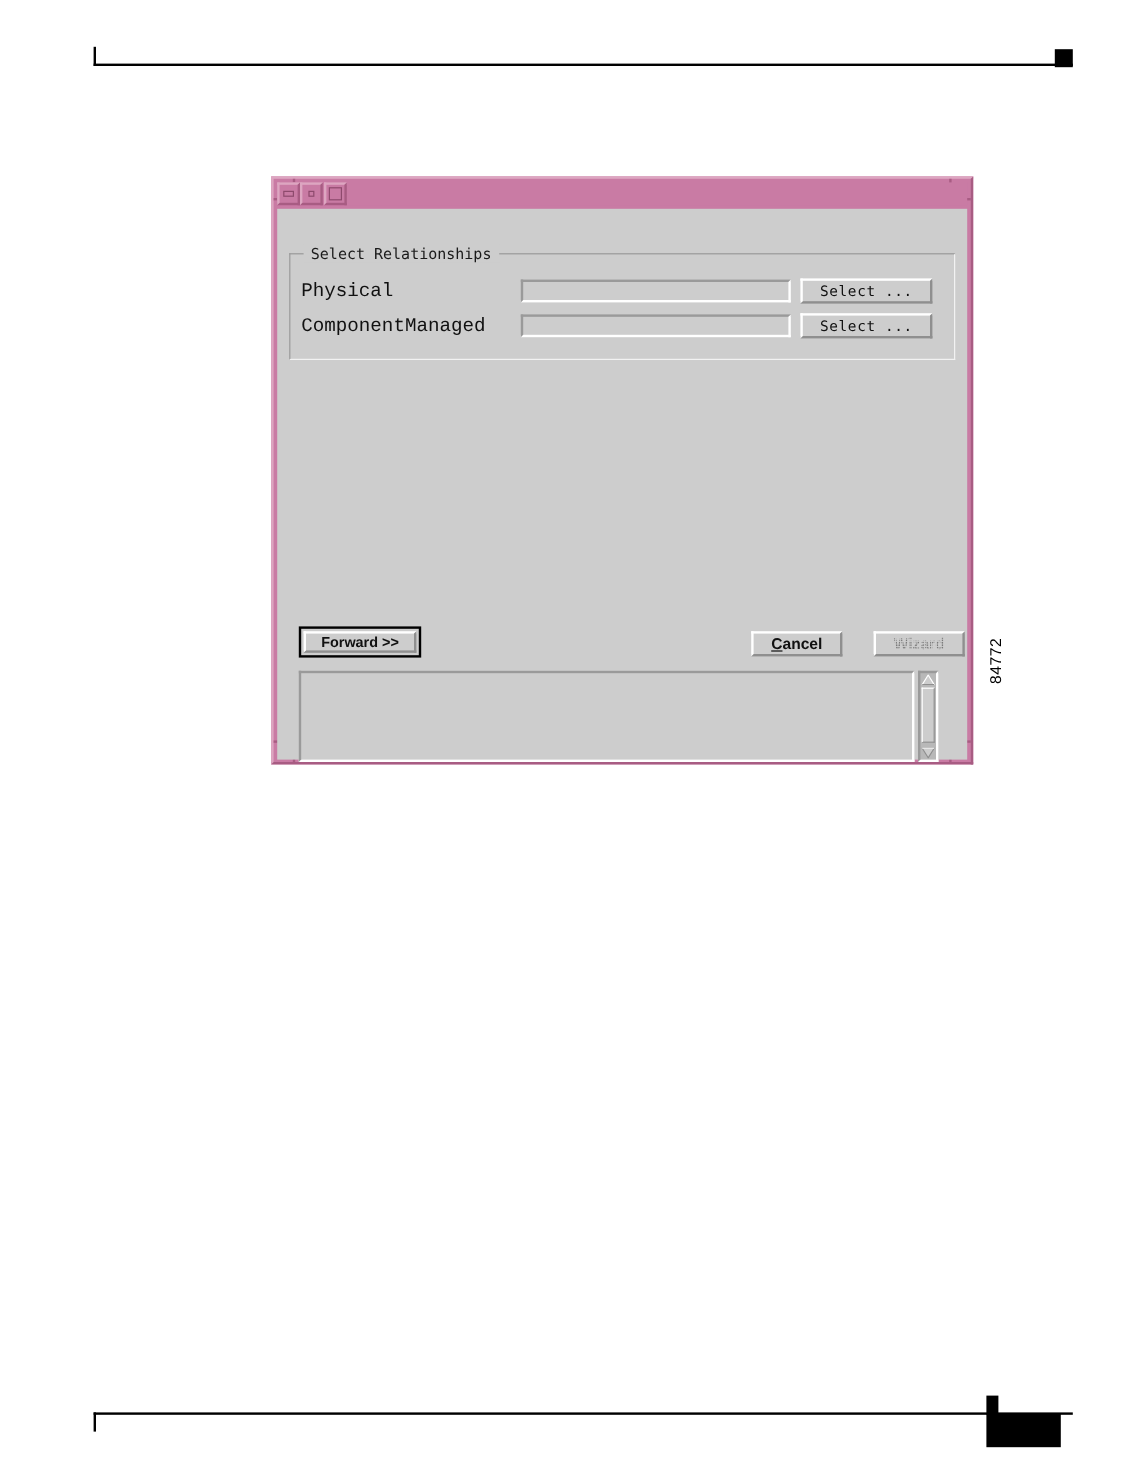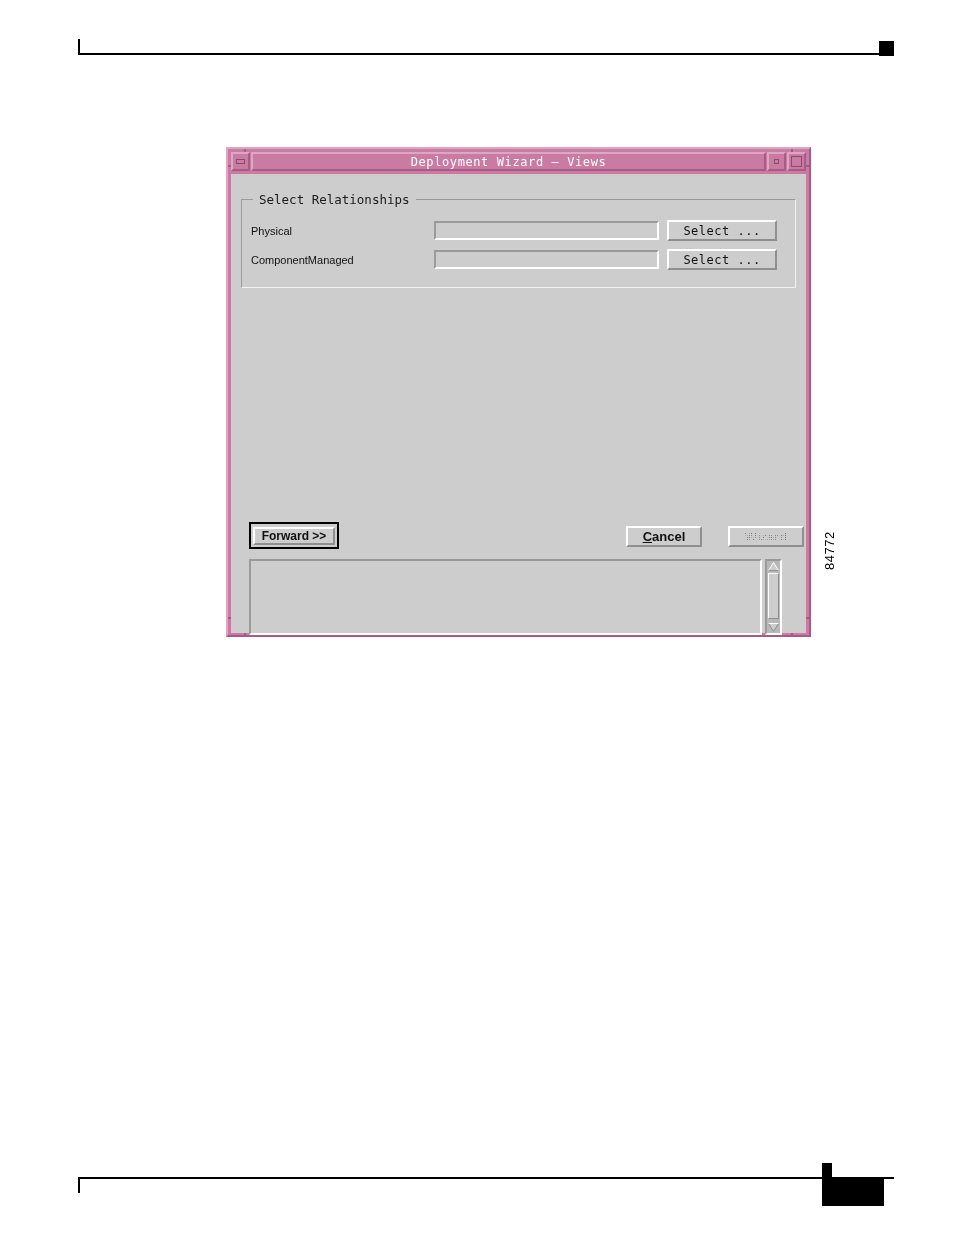--- a/index.html
+++ b/index.html
@@ -193,21 +193,21 @@
     width: 100%;
     height: 459px;
     box-sizing: border-box;
     padding: 10px 10px 0 10px;
     position: relative;
   }
 
   
   .groupbox {
     position: relative;
-    margin-top: 8px;
+    margin-top: 20px;
     height: 96px;
   }
   .gb-border {
     position: absolute;
     left: 0; right: 0; top: 7px; bottom: 0;
     border: 1px solid #9a9a9a;
     border-right-color: #f2f2f2;
     border-bottom-color: #f2f2f2;
     box-sizing: border-box;
   }
@@ -231,22 +231,22 @@
     box-sizing: border-box;
   }
   .form-row {
     display: flex;
     align-items: center;
     margin-bottom: 8px;
   }
   .row-label {
     width: 183px;
     flex: 0 0 auto;
-    font-family: Liberation Sans, sans-serif;
-    font-size: 11px;
+    font-family: Liberation Mono, monospace;
+    font-size: 16px;
     color: #111111;
     white-space: nowrap;
   }
   .text-field {
     flex: 0 0 auto;
     width: 225px;
     height: 19px;
     background: #cdcdcd;
     border-top: 2px solid #9a9a9a;
     border-left: 2px solid #9a9a9a;
@@ -297,21 +297,21 @@
   .default-wrap {
     position: absolute;
     left: 8px;
     top: 0;
     border: 2px solid #000000;
     padding: 2px;
     background: #cdcdcd;
     box-sizing: border-box;
   }
   .btn-forward {
-    width: 82px;
+    width: 94px;
     height: 18px;
     font-family: "Liberation Sans", sans-serif;
     font-size: 12px;
     font-weight: bold;
   }
   .btn-cancel {
     position: absolute;
     left: 385px;
     top: 4px;
     width: 76px;
@@ -447,21 +447,20 @@
     <span class="notch b-r"></span>
     <span class="notch l-t"></span>
     <span class="notch l-b"></span>
     <span class="notch r-t"></span>
     <span class="notch r-b"></span>
 
     <div class="titlebar">
       <div class="tb-btn">
         <span class="glyph-min"></span>
       </div>
-      <div class="tb-title">Deployment Wizard — Views</div>
       <div class="tb-btn">
         <span class="glyph-restore"></span>
       </div>
       <div class="tb-spacer"></div>
       <div class="tb-btn">
         <span class="glyph-max"></span>
       </div>
     </div>
 
     <div class="client">

